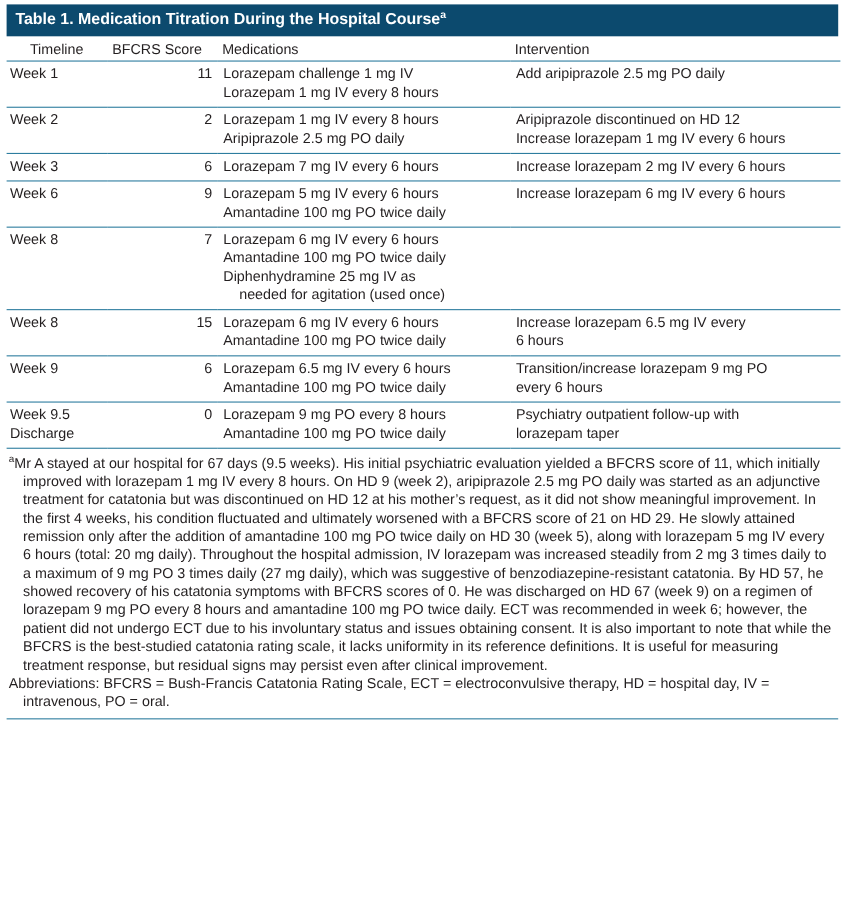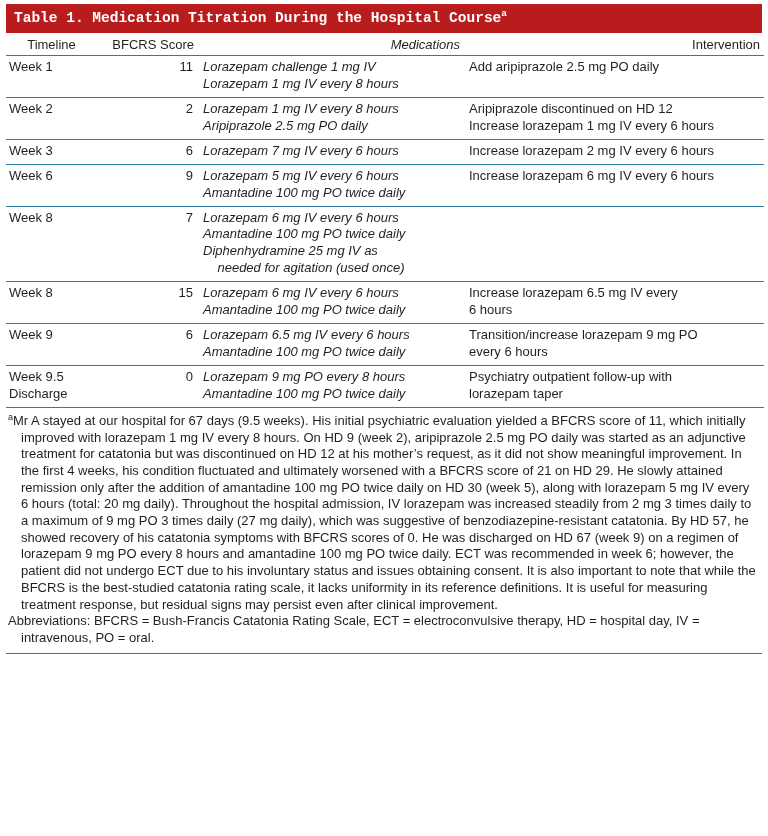--- a/index.html
+++ b/index.html
@@ -7,54 +7,53 @@
   body {
     width: 768px;
     height: 836px;
     font-family: "Liberation Sans", sans-serif;
     color: #231f20;
     overflow: hidden;
   }
   .wrap { padding: 4px 6px 0 6px; }
 
   .titlebar {
-    background: #b91c1c;
+    background: #0c4a6e;
     color: #ffffff;
     font-weight: bold;
     font-size: 14.5px;
     padding: 5px 8px 6px 8px;
     line-height: 1.1;
-    font-family: Liberation Mono, monospace;
   }
   .titlebar sup { font-size: 9.5px; }
 
   table.med {
     width: 100%;
     border-collapse: collapse;
     font-size: 13px;
     table-layout: fixed;
   }
   table.med thead th {
     font-weight: normal;
     padding: 4px 4px 3px 4px;
     border-bottom: 1px solid #2d7d9f;
-    text-align: right;
+    text-align: left;
     line-height: 1.2;
   }
   table.med thead th.h-timeline { text-align: center; padding-left: 3px; }
   table.med td {
     vertical-align: top;
     padding: 3px 5px 4px 5px;
     border-bottom: 1px solid #2d7d9f;
     white-space: pre-wrap;
     line-height: 1.3;
   }
   .c-timeline { width: 92px;  padding-left: 3px !important; }
   .c-score    { width: 100px; text-align: right; }
-  .c-meds     { width: 266px; font-style: italic; }
+  .c-meds     { width: 266px; }
   .c-int      { width: 300px; }
 
   .foot {
     font-size: 13px;
     line-height: 1.285;
     padding: 4px 2px 6px 2px;
     border-bottom: 1.5px solid #2d7d9f;
   }
   .foot p {
     padding-left: 13px;

